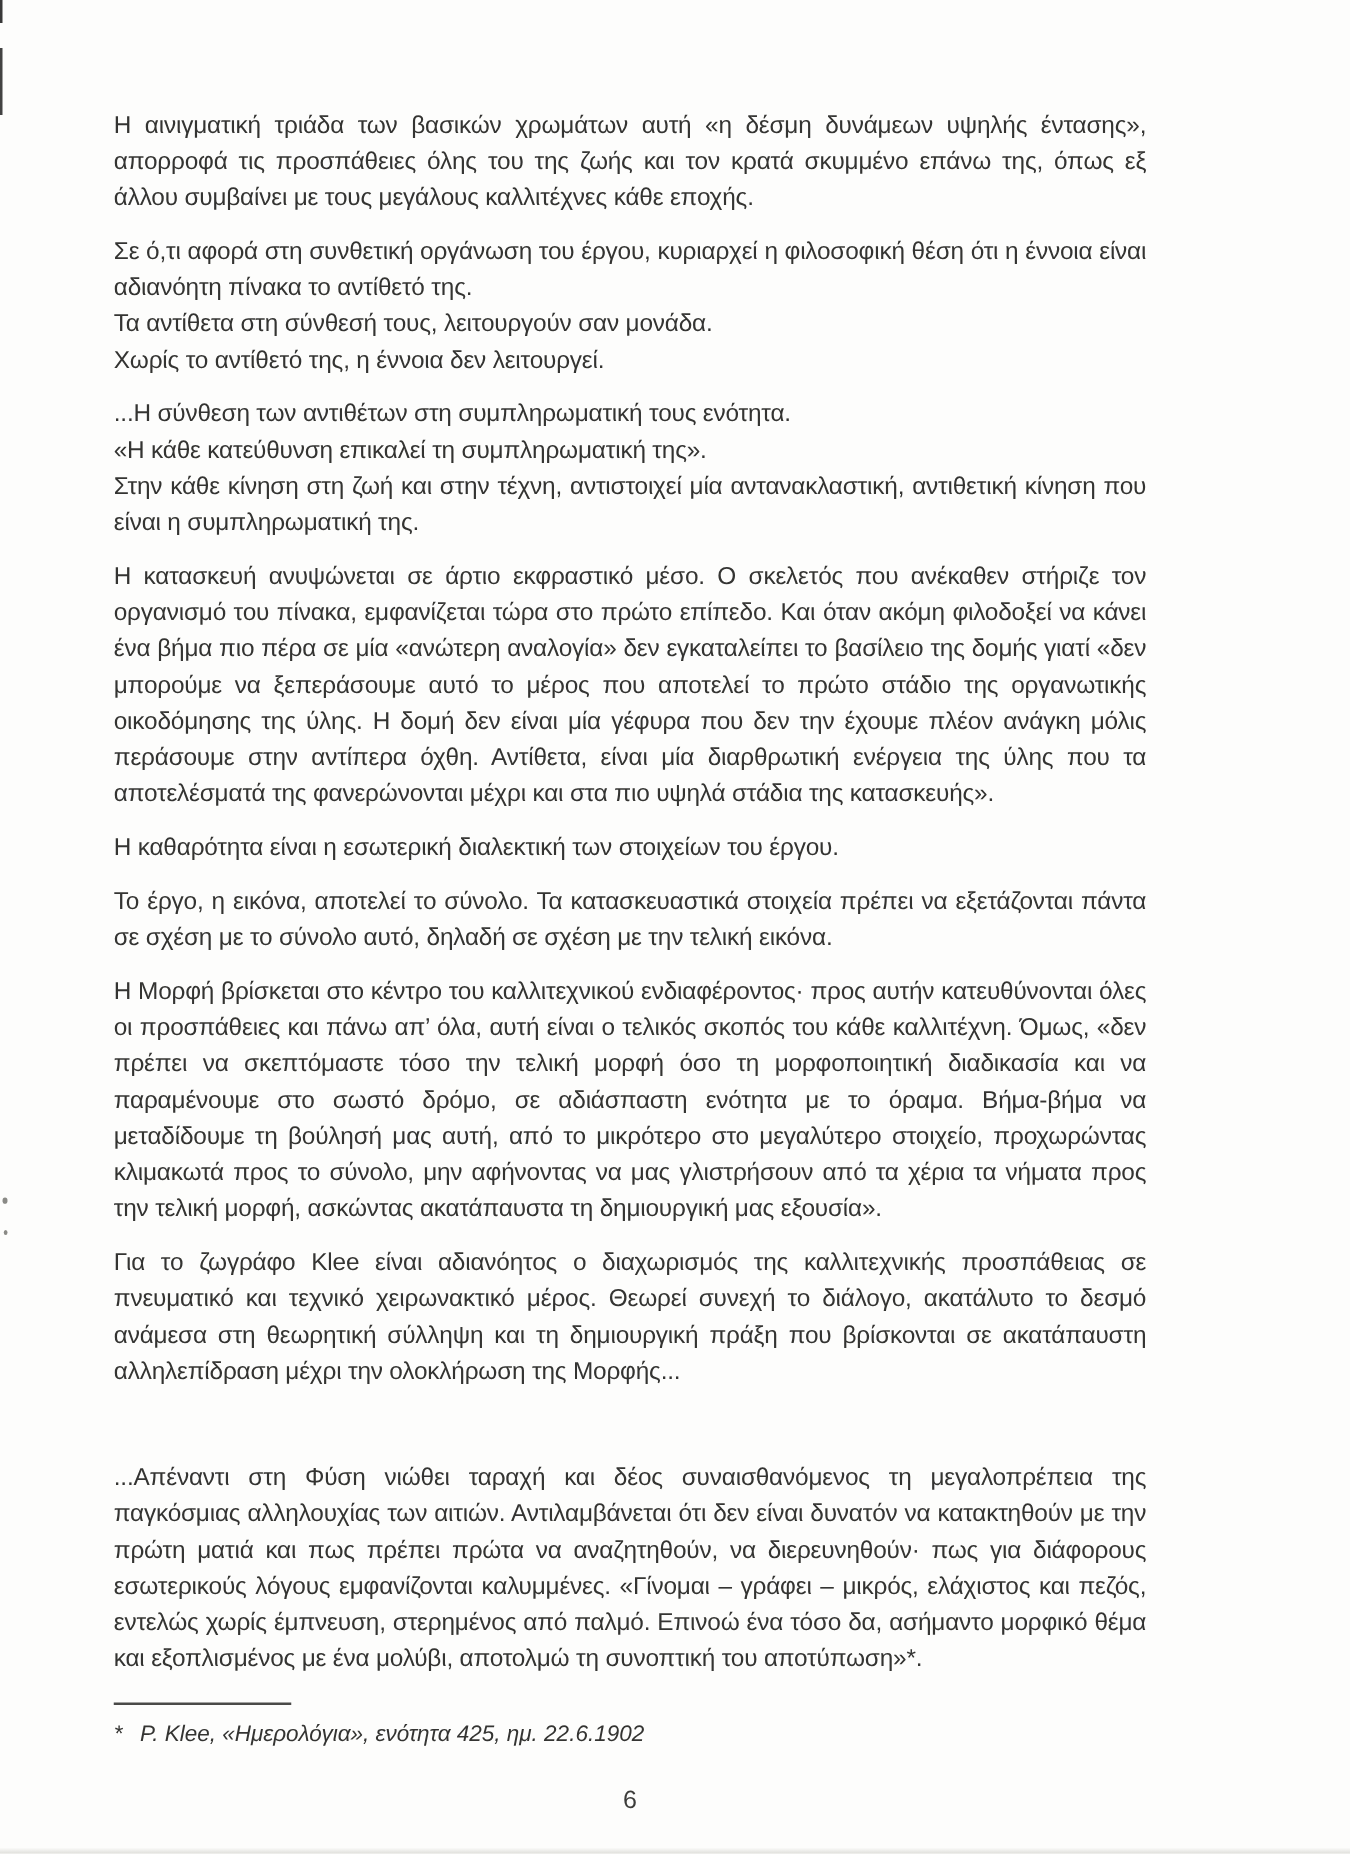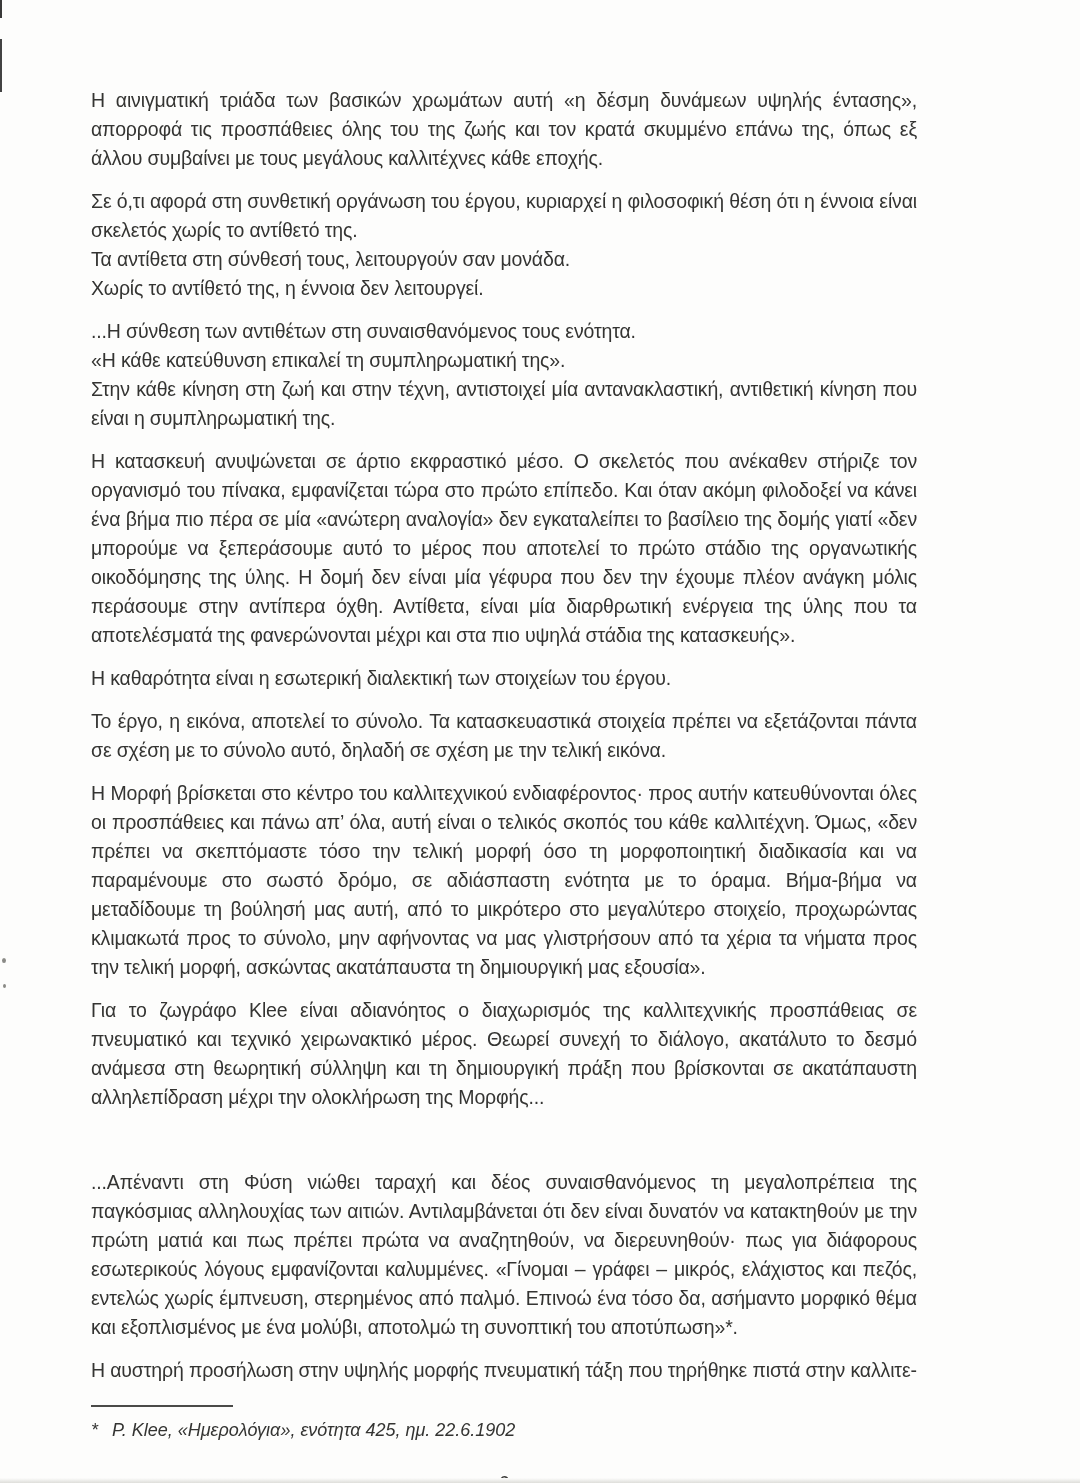--- a/index.html
+++ b/index.html
@@ -105,33 +105,32 @@
 <body>
 
 <div class="page">
 
   <div class="edge-strip"></div>
   <div class="speck speck-1"></div>
   <div class="speck speck-2"></div>
 
   <main class="text-block">
     <p class="para first">Η αινιγματική τριάδα των βασικών χρωμάτων αυτή «η δέσμη δυνάμεων υψηλής έντασης», απορροφά τις προσπάθειες όλης του της ζωής και τον κρατά σκυμμένο επάνω της, όπως εξ άλλου συμβαίνει με τους μεγάλους καλλιτέχνες κάθε εποχής.</p>
-    <p class="para">Σε ό,τι αφορά στη συνθετική οργάνωση του έργου, κυριαρχεί η φιλοσοφική θέση ότι η έννοια είναι σκελετός χωρίς το αντίθετό της.</p>
+    <p class="para">Σε ό,τι αφορά στη συνθετική οργάνωση του έργου, κυριαρχεί η φιλοσοφική θέση ότι η έννοια είναι αδιανόητη πίνακα το αντίθετό της.</p>
     <p class="cont">Τα αντίθετα στη σύνθεσή τους, λειτουργούν σαν μονάδα.</p>
     <p class="cont">Χωρίς το αντίθετό της, η έννοια δεν λειτουργεί.</p>
-    <p class="para">...Η σύνθεση των αντιθέτων στη συναισθανόμενος τους ενότητα.</p>
+    <p class="para">...Η σύνθεση των αντιθέτων στη συμπληρωματική τους ενότητα.</p>
     <p class="cont">«Η κάθε κατεύθυνση επικαλεί τη συμπληρωματική της».</p>
     <p class="cont">Στην κάθε κίνηση στη ζωή και στην τέχνη, αντιστοιχεί μία αντανακλαστική, αντιθετική κίνηση που είναι η συμπληρωματική της.</p>
     <p class="para">Η κατασκευή ανυψώνεται σε άρτιο εκφραστικό μέσο. Ο σκελετός που ανέκαθεν στήριζε τον οργανισμό του πίνακα, εμφανίζεται τώρα στο πρώτο επίπεδο. Και όταν ακόμη φιλοδοξεί να κάνει ένα βήμα πιο πέρα σε μία «ανώτερη αναλογία» δεν εγκαταλείπει το βασίλειο της δομής γιατί «δεν μπορούμε να ξεπεράσουμε αυτό το μέρος που αποτελεί το πρώτο στάδιο της οργανωτικής οικοδόμησης της ύλης. Η δομή δεν είναι μία γέφυρα που δεν την έχουμε πλέον ανάγκη μόλις περάσουμε στην αντίπερα όχθη. Αντίθετα, είναι μία διαρθρωτική ενέργεια της ύλης που τα αποτελέσματά της φανερώνονται μέχρι και στα πιο υψηλά στάδια της κατασκευής».</p>
     <p class="para">Η καθαρότητα είναι η εσωτερική διαλεκτική των στοιχείων του έργου.</p>
     <p class="para">Το έργο, η εικόνα, αποτελεί το σύνολο. Τα κατασκευαστικά στοιχεία πρέπει να εξετάζονται πάντα σε σχέση με το σύνολο αυτό, δηλαδή σε σχέση με την τελική εικόνα.</p>
     <p class="para">Η Μορφή βρίσκεται στο κέντρο του καλλιτεχνικού ενδιαφέροντος· προς αυτήν κατευθύνονται όλες οι προσπάθειες και πάνω απ’ όλα, αυτή είναι ο τελικός σκοπός του κάθε καλλιτέχνη. Όμως, «δεν πρέπει να σκεπτόμαστε τόσο την τελική μορφή όσο τη μορφοποιητική διαδικασία και να παραμένουμε στο σωστό δρόμο, σε αδιάσπαστη ενότητα με το όραμα. Βήμα-βήμα να μεταδίδουμε τη βούλησή μας αυτή, από το μικρότερο στο μεγαλύτερο στοιχείο, προχωρώντας κλιμακωτά προς το σύνολο, μην αφήνοντας να μας γλιστρήσουν από τα χέρια τα νήματα προς την τελική μορφή, ασκώντας ακατάπαυστα τη δημιουργική μας εξουσία».</p>
     <p class="para">Για το ζωγράφο Klee είναι αδιανόητος ο διαχωρισμός της καλλιτεχνικής προσπάθειας σε πνευματικό και τεχνικό χειρωνακτικό μέρος. Θεωρεί συνεχή το διάλογο, ακατάλυτο το δεσμό ανάμεσα στη θεωρητική σύλληψη και τη δημιουργική πράξη που βρίσκονται σε ακατάπαυστη αλληλεπίδραση μέχρι την ολοκλήρωση της Μορφής...</p>
     <p class="para section-gap">...Απέναντι στη Φύση νιώθει ταραχή και δέος συναισθανόμενος τη μεγαλοπρέπεια της παγκόσμιας αλληλουχίας των αιτιών. Αντιλαμβάνεται ότι δεν είναι δυνατόν να κατακτηθούν με την πρώτη ματιά και πως πρέπει πρώτα να αναζητηθούν, να διερευνηθούν· πως για διάφορους εσωτερικούς λόγους εμφανίζονται καλυμμένες. «Γίνομαι – γράφει – μικρός, ελάχιστος και πεζός, εντελώς χωρίς έμπνευση, στερημένος από παλμό. Επινοώ ένα τόσο δα, ασήμαντο μορφικό θέμα και εξοπλισμένος με ένα μολύβι, αποτολμώ τη συνοπτική του αποτύπωση»*.</p>
-    <p class="para">Η αυστηρή προσήλωση στην υψηλής μορφής πνευματική τάξη που τηρήθηκε πιστά στην καλλιτε-</p>
   </main>
 
   <div class="footnote">
     <div class="footnote-rule"></div>
     <div class="footnote-line">
       <span class="fn-marker">*</span>
       <span class="fn-text">P. Klee, «Ημερολόγια», ενότητα 425, ημ. 22.6.1902</span>
     </div>
   </div>
 

